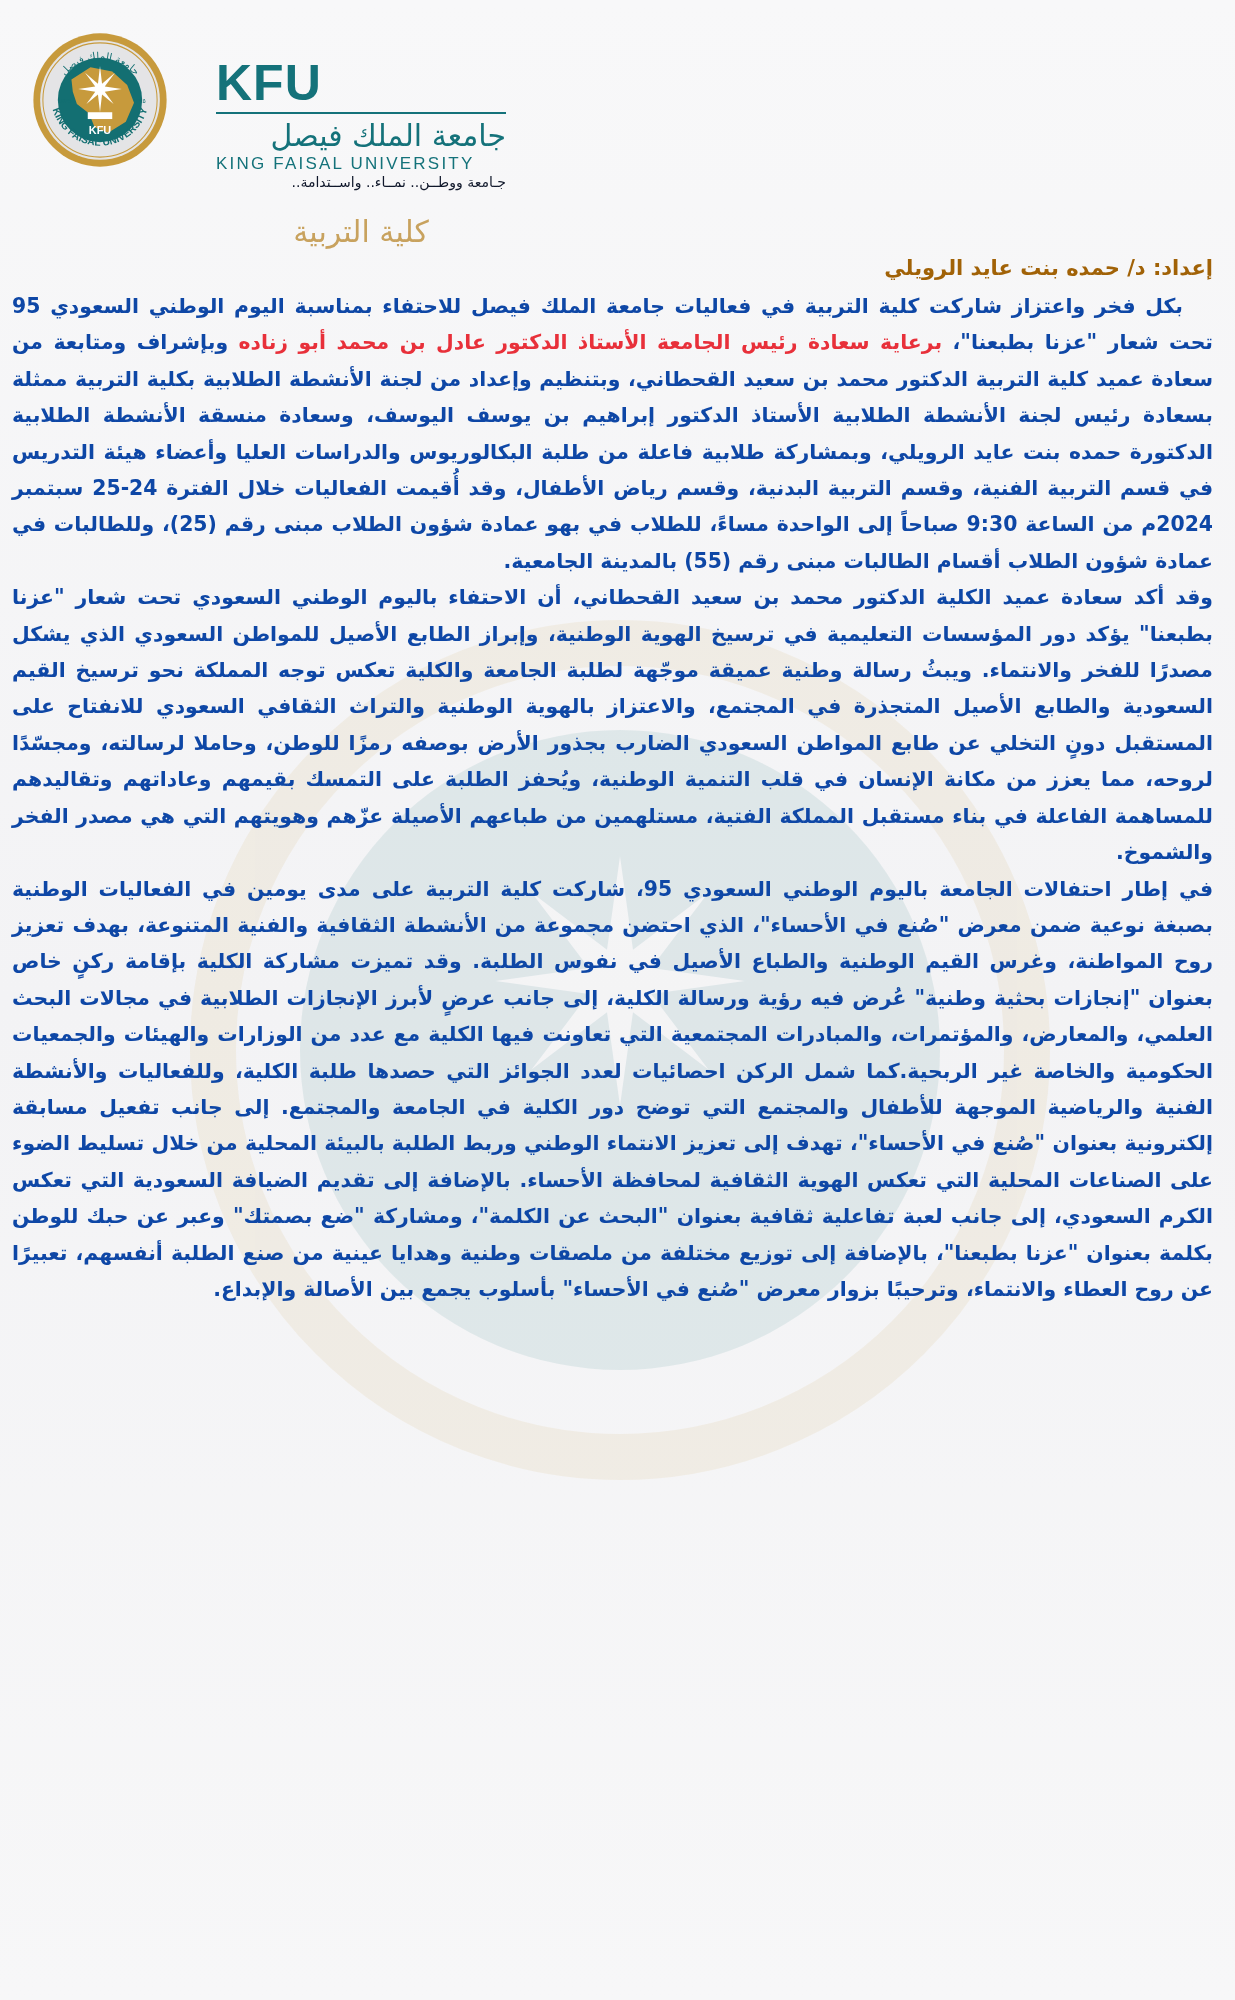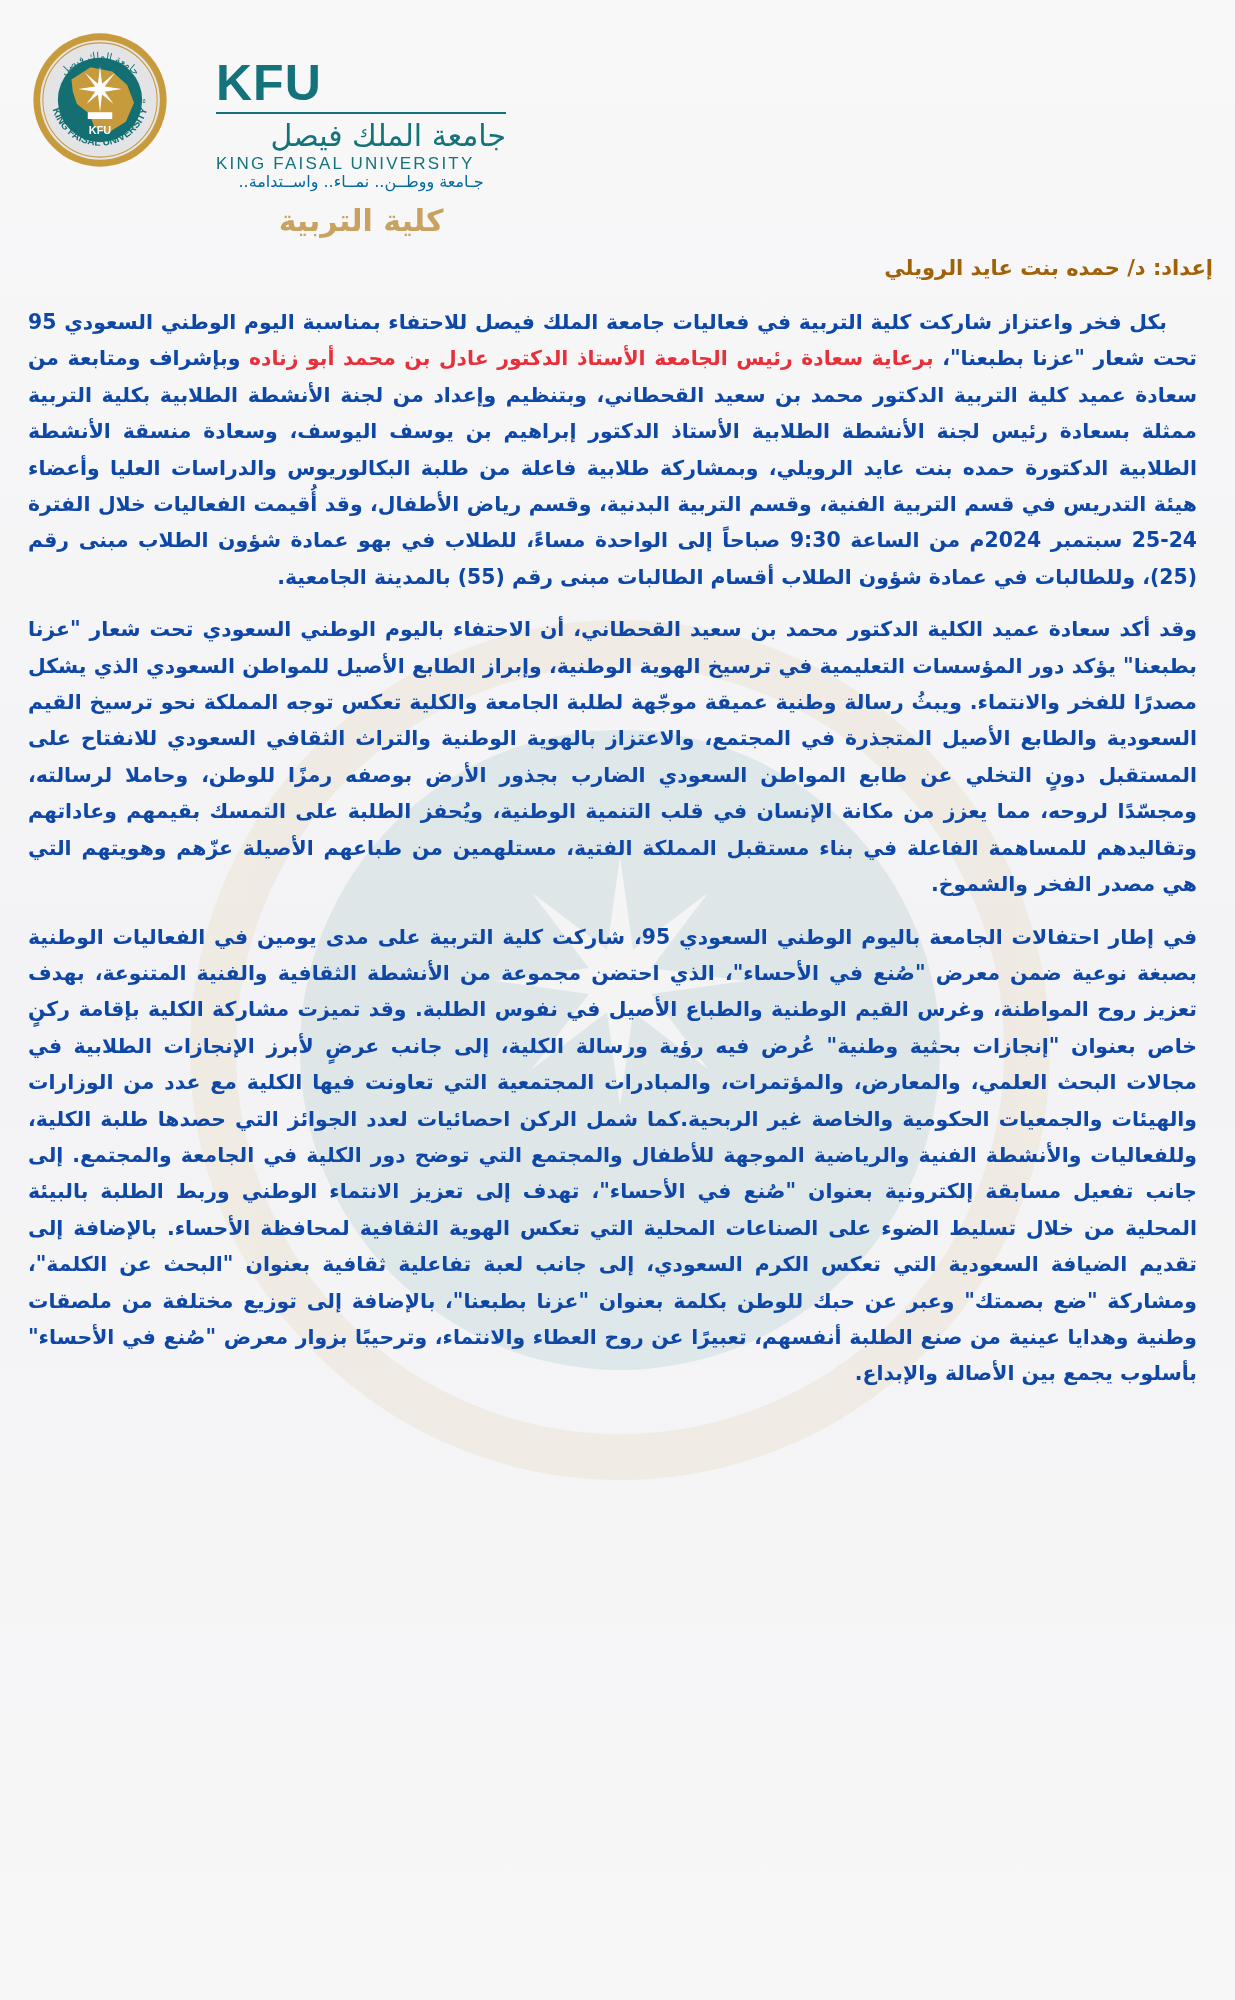--- a/index.html
+++ b/index.html
@@ -57,26 +57,25 @@
       font-family: "DejaVu Sans", sans-serif;
       font-size: 30px; color: #14727a; line-height: 36px; direction: rtl;
       text-align: right;
     }
     .brand-en {
       font-family: "Liberation Sans", sans-serif;
       font-size: 17px; color: #14727a; letter-spacing: 2.2px; line-height: 20px;
       text-align: left;
     }
     .brand-tagline {
-      font-size: 16px; color: #0369a1; direction: rtl; text-align: center; line-height: 16px;
+      font-size: 14px; color: #0f172a; direction: rtl; text-align: right; line-height: 16px;
     }
     .brand-college {
       font-size: 30px; color: #c8a25e; direction: rtl; text-align: center; line-height: 42px;
-      margin-top: 10px;
-      font-weight: bold;
+      margin-top: 21px;
     }
     .title-block {
       position: absolute; right: 42px; top: 52px; width: 680px;
       direction: rtl; text-align: center;
     }
     .title-line {
       font-family: "DejaVu Sans", sans-serif;
       font-weight: 700; font-size: 34px; color: #147a6c;
       line-height: 48px; white-space: nowrap;
     }
@@ -89,21 +88,21 @@
     }
 
     
     .article {
       position: absolute; left: 12px; right: 22px; top: 288px;
       direction: rtl; text-align: justify; text-align-last: right;
       font-family: "DejaVu Sans", sans-serif;
       font-weight: 700; font-size: 20.4px; line-height: 36.4px;
       color: #0e47a6;
     }
-    .article p { margin: 16px; }
+    .article p { margin: 0; }
     .article p.first { text-indent: 30px; }
     .hl { color: #e8303a; }
   </style>
 </head>
 <body>
 
 <div class="watermark">
   <div class="ring"></div>
   <div class="inner"></div>
   <svg class="star" viewBox="-50 -50 100 100">

